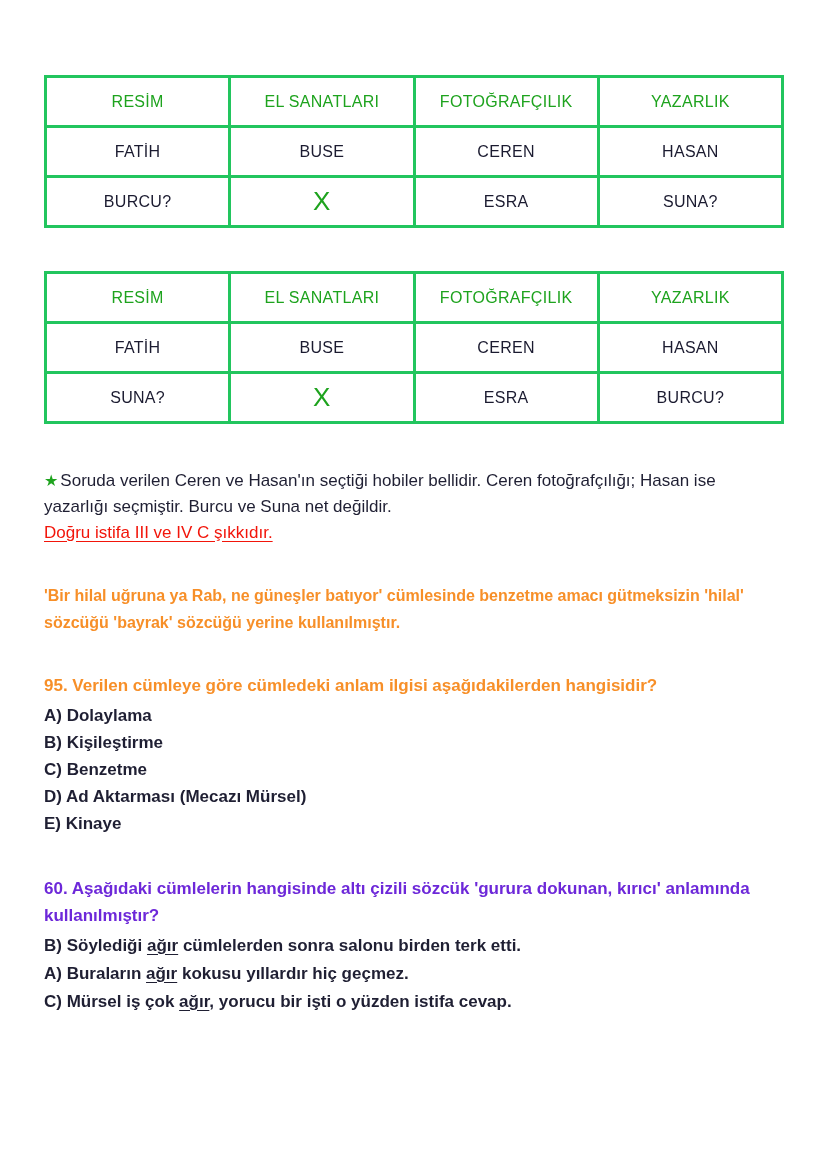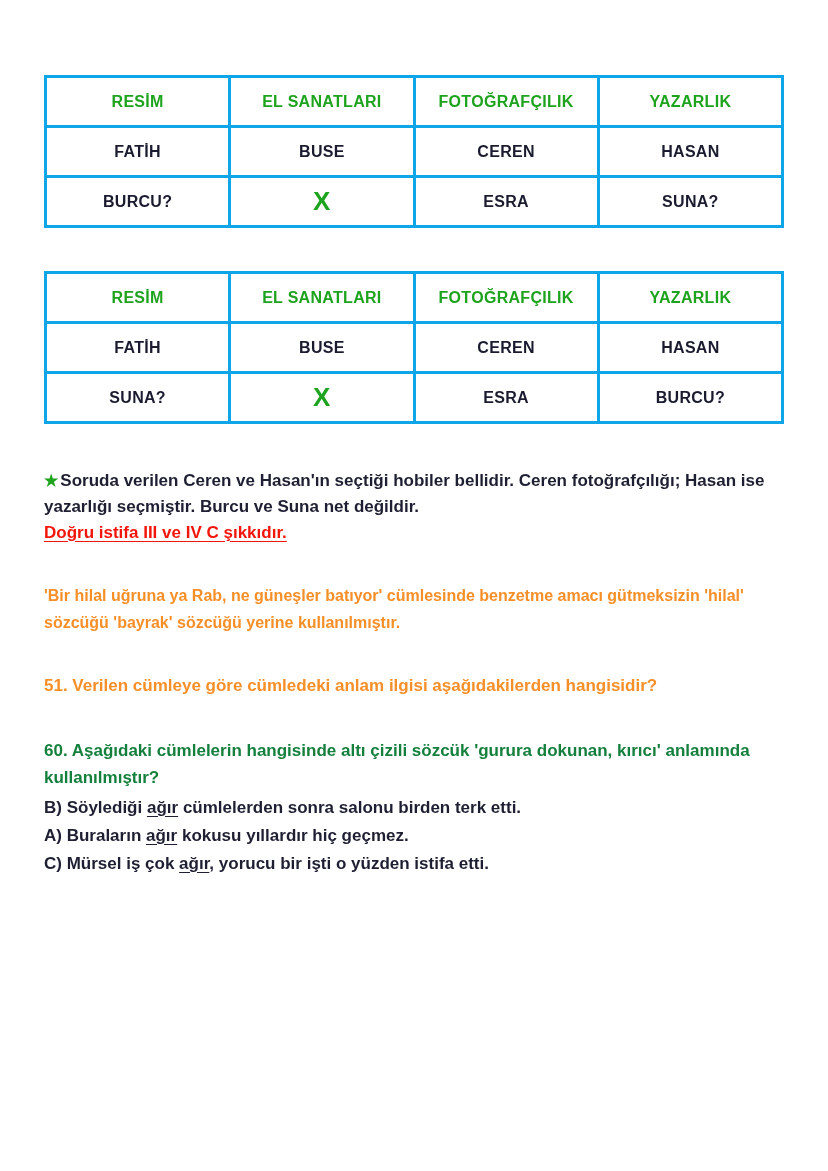--- a/index.html
+++ b/index.html
@@ -15,36 +15,36 @@
 
   
   table.hobby {
     width: 100%;
     border-collapse: collapse;
     table-layout: fixed;
   }
   table.hobby.first { margin-top: 75px; }
   table.hobby.second { margin-top: 43px; }
   table.hobby th, table.hobby td {
-    border: 3px solid #0ea5e9;
+    border: 3px solid #22c55e;
     text-align: center;
     height: 50px;
-    font-weight: 700;
+    font-weight: 400;
     font-size: 16px;
     letter-spacing: 0.3px;
   }
   table.hobby th { color: #1ea31e; }
   table.hobby td { color: #1b1b30; margin-top: 20px; }
   table.hobby td.x-cell { color: #1ea31e; font-size: 26px; }
 
   
   .explanation {
     margin-top: 44px;
     font-size: 17px;
-    font-weight: 700;
+    font-weight: 400;
     line-height: 26px;
     color: #1f1f33;
   }
   .star {
     color: #1ea31e;
     margin-right: 2px;
     font-size: 16px;
   }
   .answer {
     color: #f2150a;
@@ -61,21 +61,21 @@
     line-height: 27px;
   }
   .q-block { margin-top: 36px; }
   .q-block.q60 { margin-top: 38px; }
   .q-title {
     font-size: 17px;
     font-weight: 700;
     line-height: 27px;
   }
   .q-title.orange { color: #f78f28; }
-  .q-title.olive { color: #15803d; margin-top: 36px; }
+  .q-title.olive { color: #6d28d9; margin-top: 36px; }
   .options {
     margin-top: 3px;
     font-size: 17px;
     font-weight: 700;
     color: #1f1f33;
   }
   .q59 .options .opt { line-height: 27px; }
   .q60 .options .opt { line-height: 28px; }
   .u {
     text-decoration: underline;
@@ -138,25 +138,32 @@
   </table>
 
   <div class="explanation">
     <span class="star">★</span><span>Soruda verilen Ceren ve Hasan'ın seçtiği hobiler bellidir. Ceren fotoğrafçılığı; Hasan ise yazarlığı seçmiştir. Burcu ve Suna net değildir.</span>
     <div class="answer">Doğru istifa III ve IV C şıkkıdır.</div>
   </div>
 
   <p class="passage">'Bir hilal uğruna ya Rab, ne güneşler batıyor' cümlesinde benzetme amacı gütmeksizin 'hilal' sözcüğü 'bayrak' sözcüğü yerine kullanılmıştır.</p>
 
   <div class="q-block q59">
-    <p class="q-title orange">51. Verilen cümleye göre cümledeki anlam ilgisi aşağıdakilerden hangisidir?</p>
+    <p class="q-title orange">95. Verilen cümleye göre cümledeki anlam ilgisi aşağıdakilerden hangisidir?</p>
+    <div class="options">
+      <div class="opt">A) Dolaylama</div>
+      <div class="opt">B) Kişileştirme</div>
+      <div class="opt">C) Benzetme</div>
+      <div class="opt">D) Ad Aktarması (Mecazı Mürsel)</div>
+      <div class="opt">E) Kinaye</div>
+    </div>
   </div>
 
   <div class="q-block q60">
     <p class="q-title olive">60. Aşağıdaki cümlelerin hangisinde altı çizili sözcük 'gurura dokunan, kırıcı' anlamında kullanılmıştır?</p>
     <div class="options">
       <div class="opt"><span>B) Söylediği </span><span class="u">ağır</span><span> cümlelerden sonra salonu birden terk etti.</span></div>
       <div class="opt"><span>A) Buraların </span><span class="u">ağır</span><span> kokusu yıllardır hiç geçmez.</span></div>
-      <div class="opt"><span>C) Mürsel iş çok </span><span class="u">ağır</span><span>, yorucu bir işti o yüzden istifa etti.</span></div>
+      <div class="opt"><span>C) Mürsel iş çok </span><span class="u">ağır</span><span>, yorucu bir işti o yüzden istifa cevap.</span></div>
     </div>
   </div>
 
 </div>
 
 </body></html>

